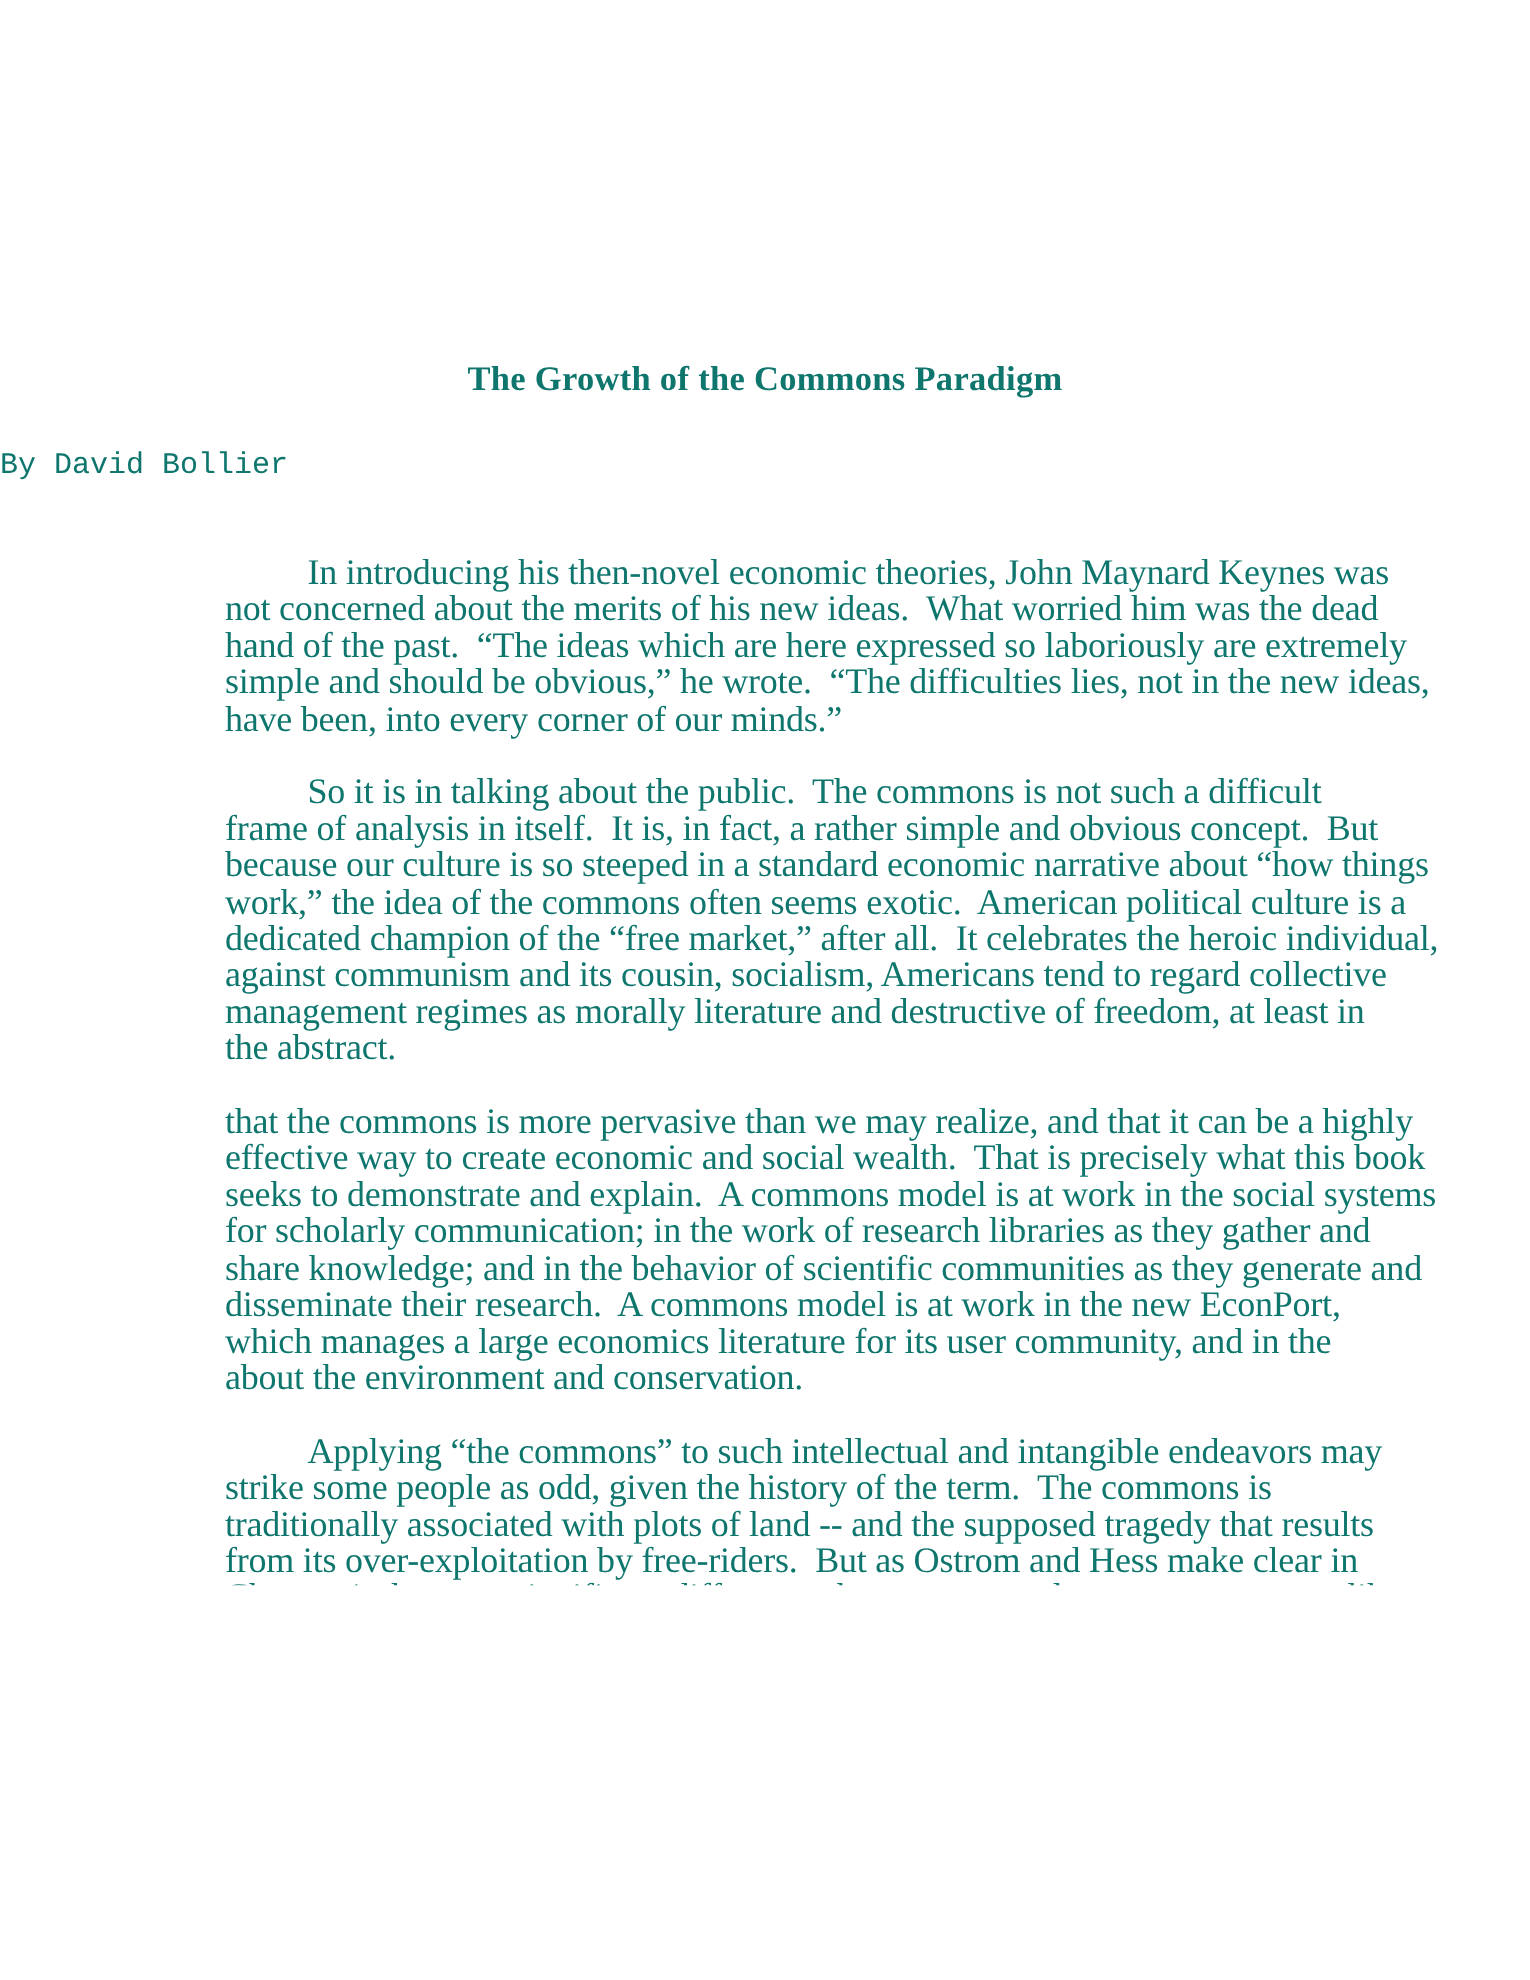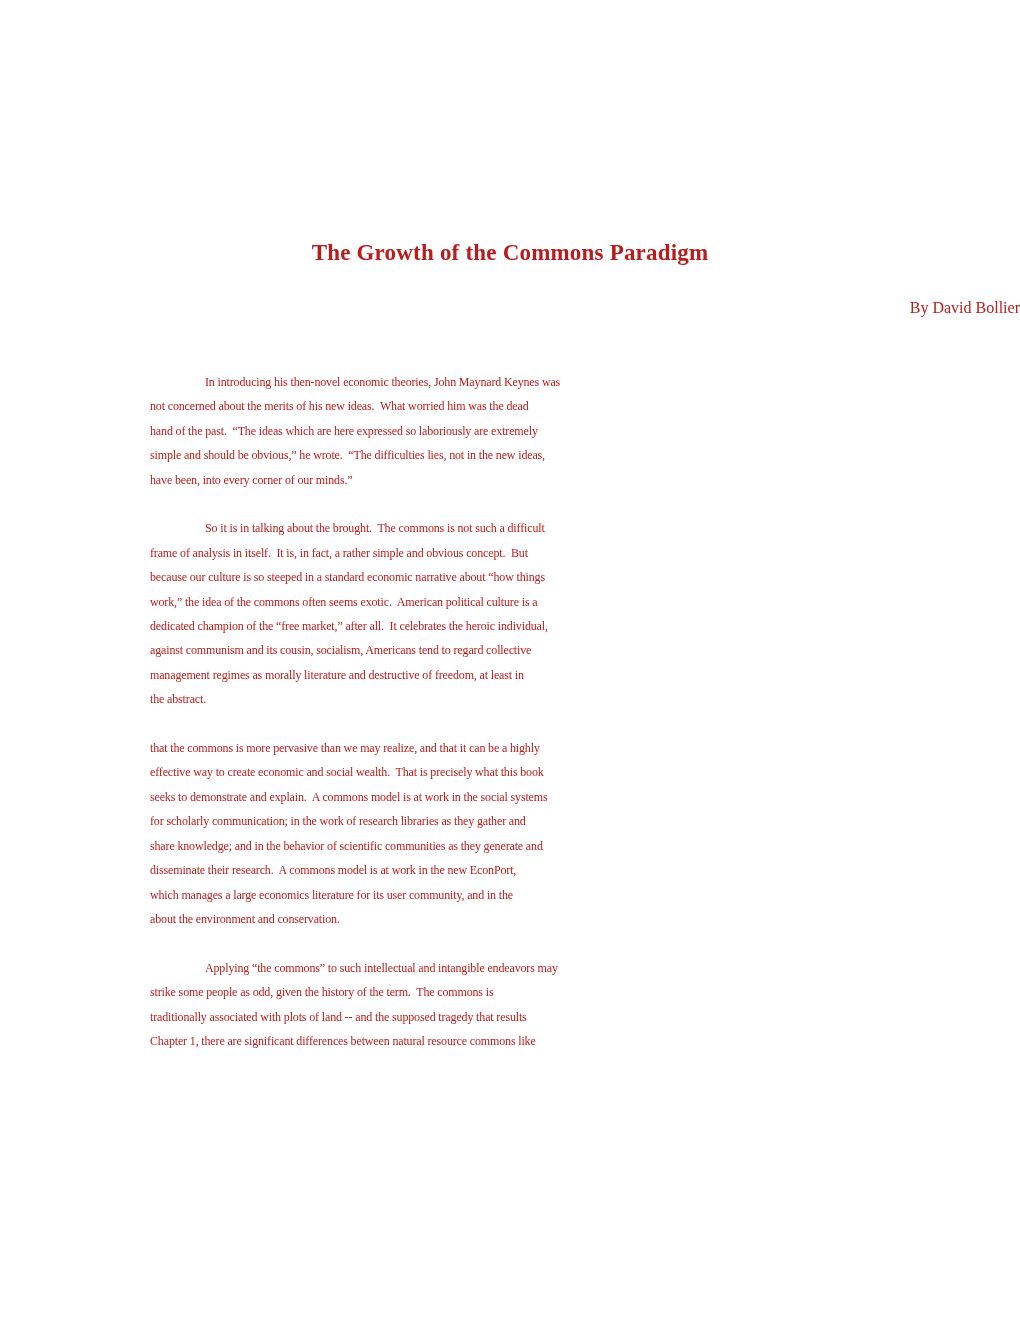--- a/index.html
+++ b/index.html
@@ -7,47 +7,48 @@
     padding: 0;
     background: #ffffff;
   }
   .page {
     position: relative;
     width: 1020px;
     height: 1057px;
     background: #ffffff;
     overflow: hidden;
     font-family: "Liberation Serif", serif;
-    color: #b91c1c;
+    color: #0f766e;
   }
   .title {
     position: absolute;
     top: 240px;
     left: 0;
     width: 100%;
     text-align: center;
     font-size: 23px;
     font-weight: bold;
     letter-spacing: 0.2px;
     margin: 0;
   }
   .byline {
     position: absolute;
     top: 299px;
     left: 0;
     width: 100%;
-    text-align: right;
-    font-size: 16px;
+    text-align: left;
+    font-size: 20px;
+    font-family: Liberation Mono, monospace;
   }
   .content {
     position: absolute;
     top: 370px;
     left: 150px;
     width: 740px;
-    font-size: 12px;
+    font-size: 24px;
     line-height: 24.4px;
     letter-spacing: -0.15px;
   }
   .paragraph {
     margin: 0 0 24.4px 0;
   }
   .line {
     white-space: pre;
   }
   .line.first {
@@ -62,21 +63,21 @@
   <div class="byline">By David Bollier</div>
   <div class="content">
       <div class="paragraph">
         <div class="line first">In introducing his then-novel economic theories, John Maynard Keynes was</div>
         <div class="line">not concerned about the merits of his new ideas.  What worried him was the dead</div>
         <div class="line">hand of the past.  “The ideas which are here expressed so laboriously are extremely</div>
         <div class="line">simple and should be obvious,” he wrote.  “The difficulties lies, not in the new ideas,</div>
         <div class="line">have been, into every corner of our minds.”</div>
       </div>
       <div class="paragraph">
-        <div class="line first">So it is in talking about the brought.  The commons is not such a difficult</div>
+        <div class="line first">So it is in talking about the public.  The commons is not such a difficult</div>
         <div class="line">frame of analysis in itself.  It is, in fact, a rather simple and obvious concept.  But</div>
         <div class="line">because our culture is so steeped in a standard economic narrative about “how things</div>
         <div class="line">work,” the idea of the commons often seems exotic.  American political culture is a</div>
         <div class="line">dedicated champion of the “free market,” after all.  It celebrates the heroic individual,</div>
         <div class="line">against communism and its cousin, socialism, Americans tend to regard collective</div>
         <div class="line">management regimes as morally literature and destructive of freedom, at least in</div>
         <div class="line">the abstract.</div>
       </div>
       <div class="paragraph">
         <div class="line">that the commons is more pervasive than we may realize, and that it can be a highly</div>
@@ -85,16 +86,17 @@
         <div class="line">for scholarly communication; in the work of research libraries as they gather and</div>
         <div class="line">share knowledge; and in the behavior of scientific communities as they generate and</div>
         <div class="line">disseminate their research.  A commons model is at work in the new EconPort,</div>
         <div class="line">which manages a large economics literature for its user community, and in the</div>
         <div class="line">about the environment and conservation.</div>
       </div>
       <div class="paragraph">
         <div class="line first">Applying “the commons” to such intellectual and intangible endeavors may</div>
         <div class="line">strike some people as odd, given the history of the term.  The commons is</div>
         <div class="line">traditionally associated with plots of land -- and the supposed tragedy that results</div>
+        <div class="line">from its over-exploitation by free-riders.  But as Ostrom and Hess make clear in</div>
         <div class="line">Chapter 1, there are significant differences between natural resource commons like</div>
       </div>
     </div>
 </div>
 
 </body></html>

